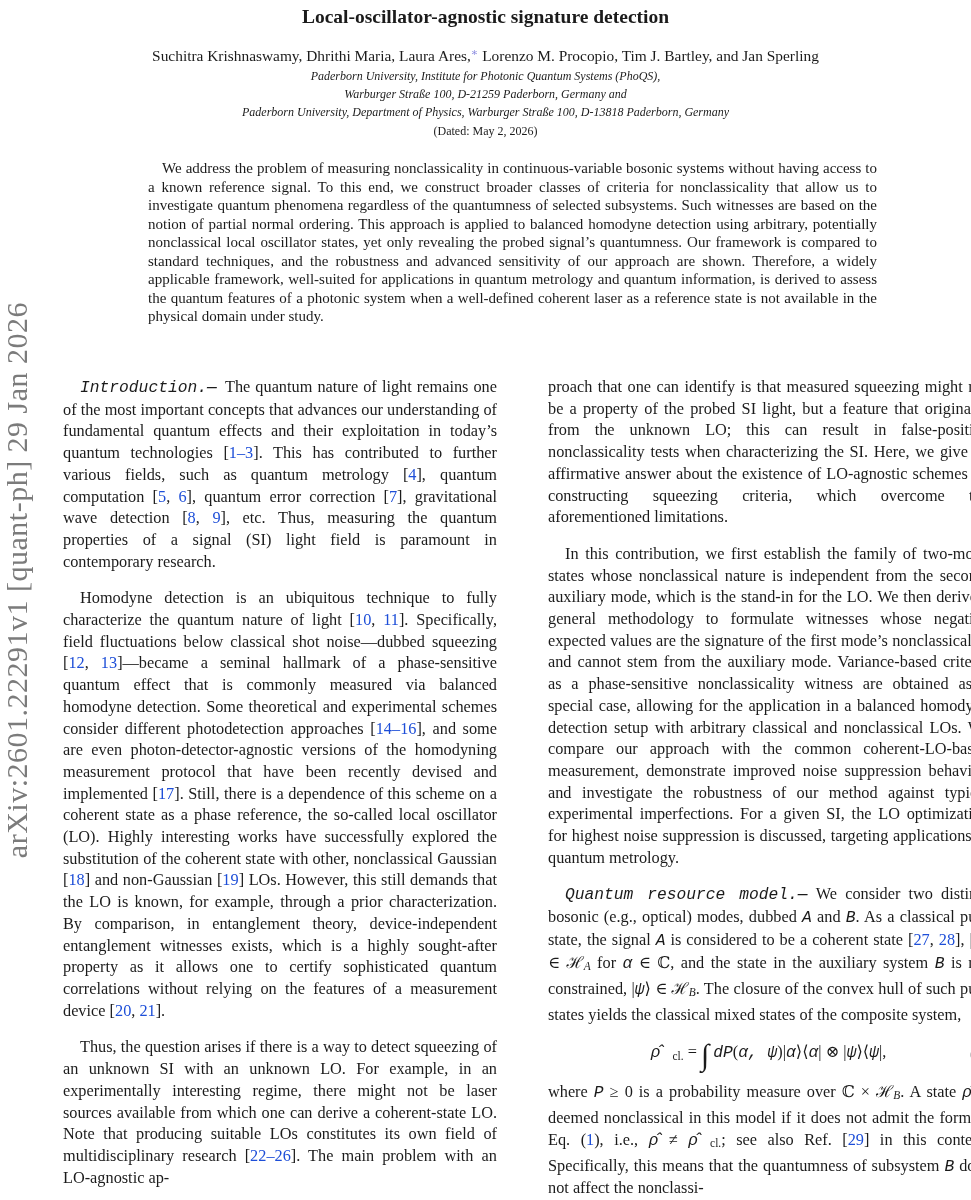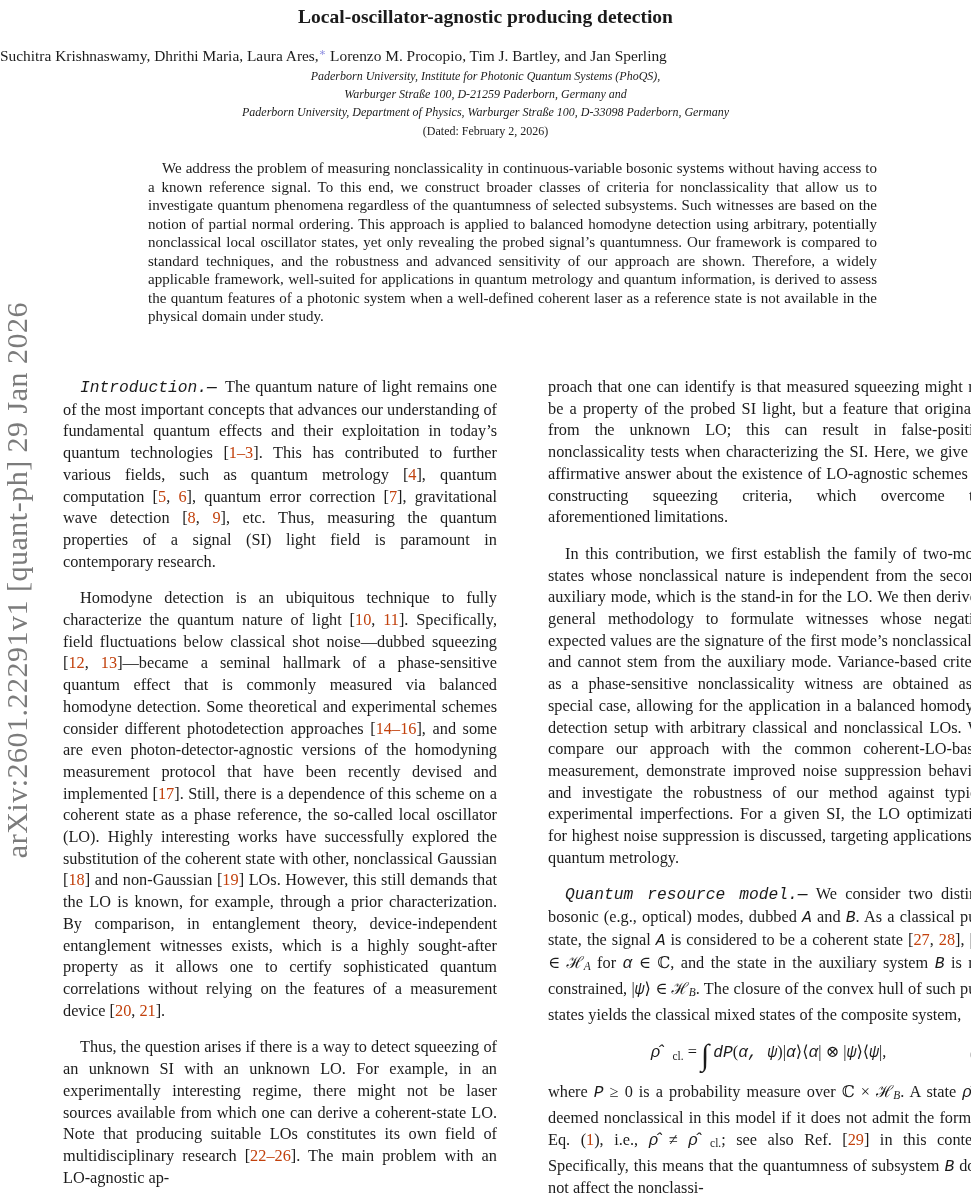--- a/index.html
+++ b/index.html
@@ -16,21 +16,21 @@
     transform:rotate(-90deg);
     text-align:center;white-space:nowrap;
     font-size:30px;color:#7b7b7b;letter-spacing:0.5px;
   }
   .title{
     position:absolute;top:6px;left:0;width:100%;
     text-align:center;font-weight:bold;font-size:19.5px;
   }
   .authors{
     position:absolute;top:46px;left:0;width:100%;
-    font-size:15.4px;
+    text-align:center;font-size:15.4px;
   }
   .affil-block{
     position:absolute;top:68px;left:0;width:100%;
     text-align:center;font-size:12px;line-height:17.8px;
   }
   .affil-line{font-style:italic;}
   .dated{font-style:normal;margin-top:2px;}
   .abstract{
     position:absolute;top:159px;left:148px;width:729px;
     text-align:justify;font-size:15px;line-height:18.5px;
@@ -38,48 +38,48 @@
   }
   .col{position:absolute;top:376px;}
   .col-left{left:63px;width:434px;}
   .col-right{left:548px;width:441px;}
   .para{
     margin:0;text-align:justify;
     font-size:16.3px;line-height:21.7px;
   }
   .para + .para{margin-top:15px;}
   .para.indent{text-indent:17px;}
-  .seg-cite{color:#c2410c;}
+  .seg-cite{color:#1d4ed8;}
   .seg-it{font-style:italic;font-family:Liberation Mono, monospace;}
   .seg-sup{color:#8c8ce0;font-size:0.72em;vertical-align:0.45em;}
   .seg-sub{font-size:0.7em;vertical-align:-0.2em;padding-left:12px;}
   .seg-subit{font-size:0.7em;vertical-align:-0.2em;font-style:italic;}
   .seg-int{font-size:1.85em;vertical-align:-0.28em;line-height:1;}
   .equation{
     position:relative;text-align:center;
     margin:12px 0 10px 0;font-size:16.3px;line-height:30px;
   }
   .eq-num{position:absolute;right:0;top:50%;transform:translateY(-50%);}
 </style>
 </head>
 <body>
 
 <div class="page">
 
   <div class="stamp">arXiv:2601.22291v1  [quant-ph]  29 Jan 2026</div>
 
-  <div class="title">Local-oscillator-agnostic producing detection</div>
+  <div class="title">Local-oscillator-agnostic signature detection</div>
 
   <div class="authors"><span>Suchitra Krishnaswamy, Dhrithi Maria, Laura Ares,</span><span class="seg-sup">∗</span><span> Lorenzo M. Procopio, Tim J. Bartley, and Jan Sperling</span></div>
 
   <div class="affil-block">
     <div class="affil-line">Paderborn University, Institute for Photonic Quantum Systems (PhoQS),</div>
     <div class="affil-line">Warburger Straße 100, D-21259 Paderborn, Germany and</div>
-    <div class="affil-line">Paderborn University, Department of Physics, Warburger Straße 100, D-33098 Paderborn, Germany</div>
-    <div class="dated">(Dated: February 2, 2026)</div>
+    <div class="affil-line">Paderborn University, Department of Physics, Warburger Straße 100, D-13818 Paderborn, Germany</div>
+    <div class="dated">(Dated: May 2, 2026)</div>
   </div>
 
   <div class="abstract"><span>We address the problem of measuring nonclassicality in continuous-variable bosonic systems without having access to a known reference signal. To this end, we construct broader classes of criteria for nonclassicality that allow us to investigate quantum phenomena regardless of the quantumness of selected subsystems. Such witnesses are based on the notion of partial normal ordering. This approach is applied to balanced homodyne detection using arbitrary, potentially nonclassical local oscillator states, yet only revealing the probed signal’s quantumness. Our framework is compared to standard techniques, and the robustness and advanced sensitivity of our approach are shown. Therefore, a widely applicable framework, well-suited for applications in quantum metrology and quantum information, is derived to assess the quantum features of a photonic system when a well-defined coherent laser as a reference state is not available in the physical domain under study.</span></div>
 
   <div class="col col-left">
       <p class="para indent"><span class="seg-it">Introduction.—</span><span> The quantum nature of light remains one of the most important concepts that advances our understanding of fundamental quantum effects and their exploitation in today’s quantum technologies [</span><span class="seg-cite">1–3</span><span>]. This has contributed to further various fields, such as quantum metrology [</span><span class="seg-cite">4</span><span>], quantum computation [</span><span class="seg-cite">5</span><span>, </span><span class="seg-cite">6</span><span>], quantum error correction [</span><span class="seg-cite">7</span><span>], gravitational wave detection [</span><span class="seg-cite">8</span><span>, </span><span class="seg-cite">9</span><span>], etc. Thus, measuring the quantum properties of a signal (SI) light field is paramount in contemporary research.</span></p>
       <p class="para indent"><span>Homodyne detection is an ubiquitous technique to fully characterize the quantum nature of light [</span><span class="seg-cite">10</span><span>, </span><span class="seg-cite">11</span><span>]. Specifically, field fluctuations below classical shot noise—dubbed squeezing [</span><span class="seg-cite">12</span><span>, </span><span class="seg-cite">13</span><span>]—became a seminal hallmark of a phase-sensitive quantum effect that is commonly measured via balanced homodyne detection. Some theoretical and experimental schemes consider different photodetection approaches [</span><span class="seg-cite">14–16</span><span>], and some are even photon-detector-agnostic versions of the homodyning measurement protocol that have been recently devised and implemented [</span><span class="seg-cite">17</span><span>]. Still, there is a dependence of this scheme on a coherent state as a phase reference, the so-called local oscillator (LO). Highly interesting works have successfully explored the substitution of the coherent state with other, nonclassical Gaussian [</span><span class="seg-cite">18</span><span>] and non-Gaussian [</span><span class="seg-cite">19</span><span>] LOs. However, this still demands that the LO is known, for example, through a prior characterization. By comparison, in entanglement theory, device-independent entanglement witnesses exists, which is a highly sought-after property as it allows one to certify sophisticated quantum correlations without relying on the features of a measurement device [</span><span class="seg-cite">20</span><span>, </span><span class="seg-cite">21</span><span>].</span></p>
       <p class="para indent"><span>Thus, the question arises if there is a way to detect squeezing of an unknown SI with an unknown LO. For example, in an experimentally interesting regime, there might not be laser sources available from which one can derive a coherent-state LO. Note that producing suitable LOs constitutes its own field of multidisciplinary research [</span><span class="seg-cite">22–26</span><span>]. The main problem with an LO-agnostic ap-</span></p>
     </div>
   <div class="col col-right">

